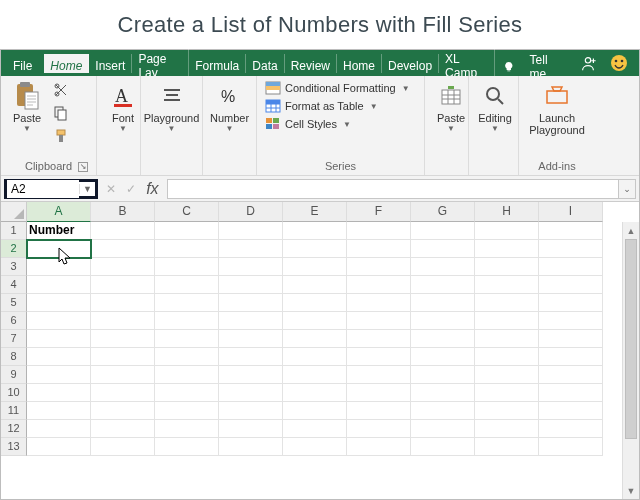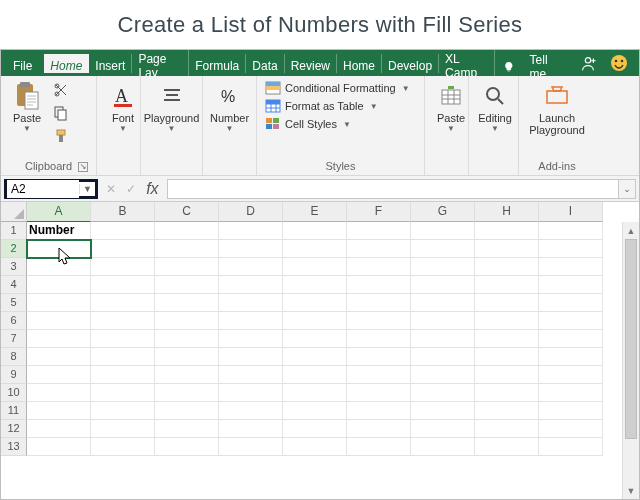--- a/index.html
+++ b/index.html
@@ -227,21 +227,21 @@
                   <rect x="8" y="1" width="6" height="5" fill="#6aa84f"></rect>
                   <rect x="1" y="7" width="6" height="5" fill="#3d85c6"></rect>
                   <rect x="8" y="7" width="6" height="5" fill="#c27ba0"></rect>
                 </svg>
               </span>
             <span>Cell Styles</span>
             <span class="drop">▼</span>
           </div>
         </div>
       </div>
-      <div class="group-label">Styles</div>
+      <div class="group-label">Series</div>
     </div>
 
     <div class="group" style="width:44px">
       <div class="group-body">
         <div class="bigbtn">
           <div class="ic">
             <svg width="22" height="22" viewBox="0 0 22 22">
                 <rect x="2" y="5" width="18" height="14" fill="#fff" stroke="#888"></rect>
                 <path d="M2 10h18M2 14h18M8 5v14M14 5v14" stroke="#888"></path>
                 <rect x="8" y="1" width="6" height="3" fill="#6aa84f"></rect>

